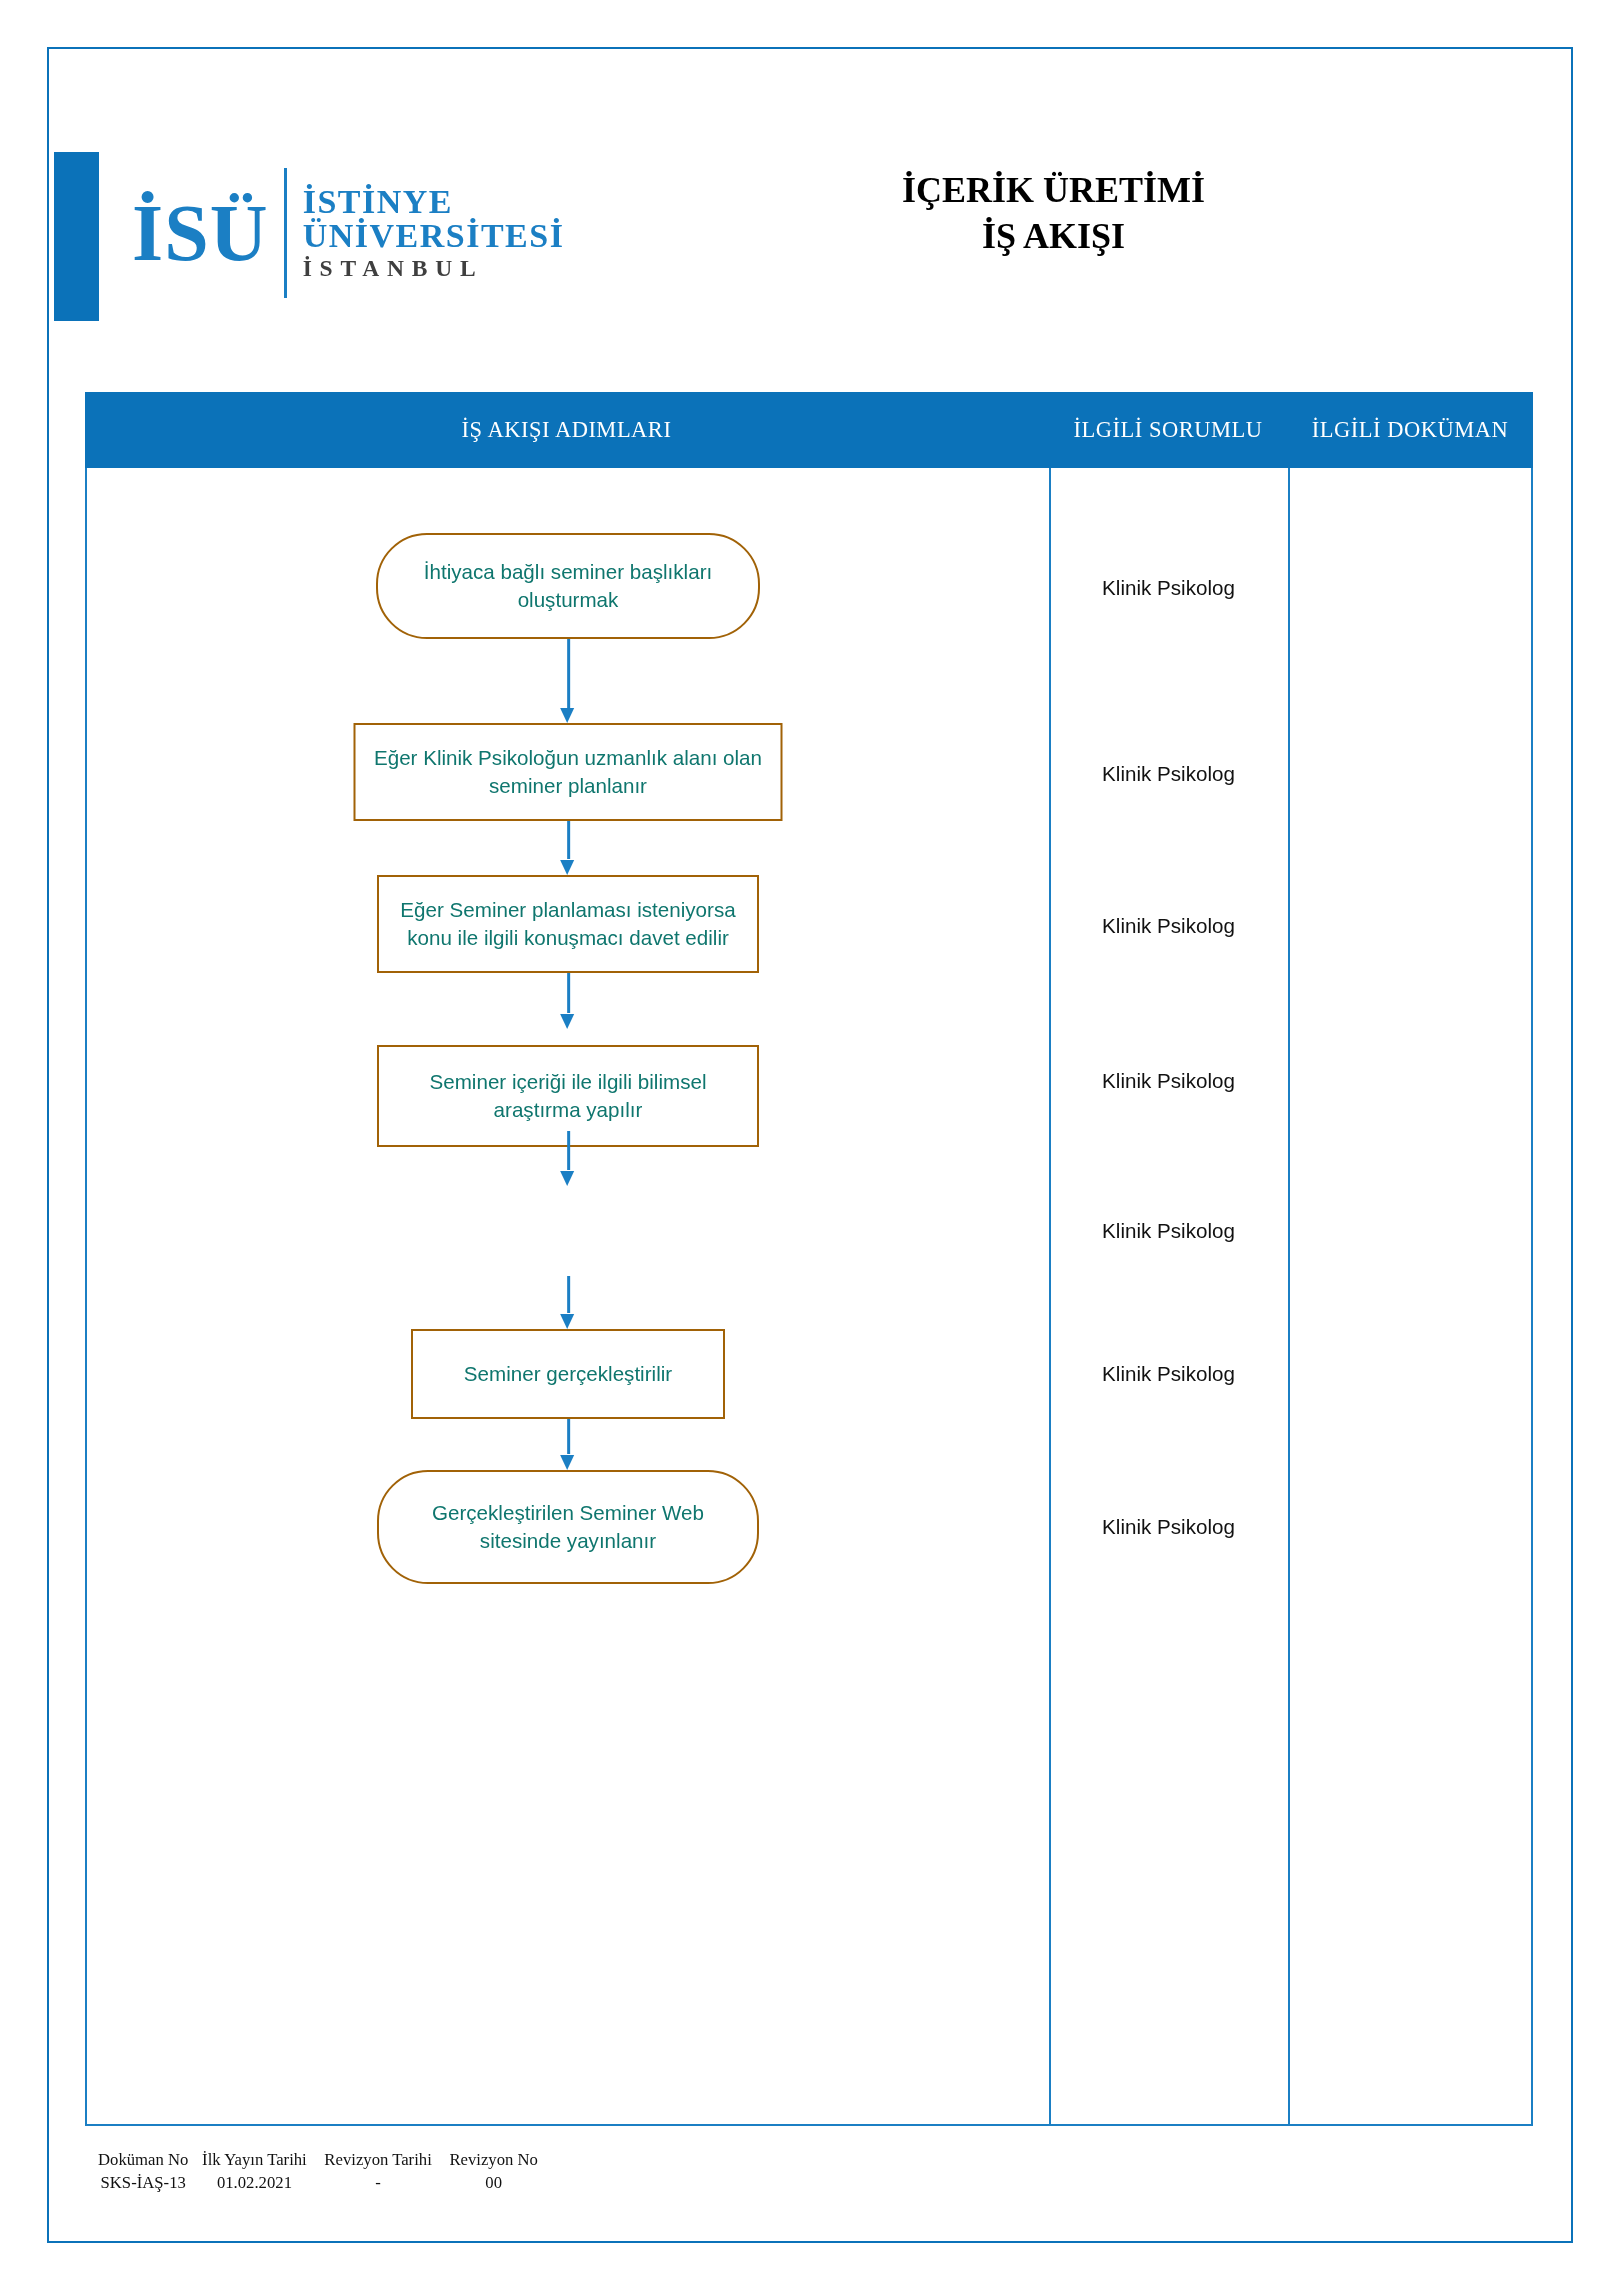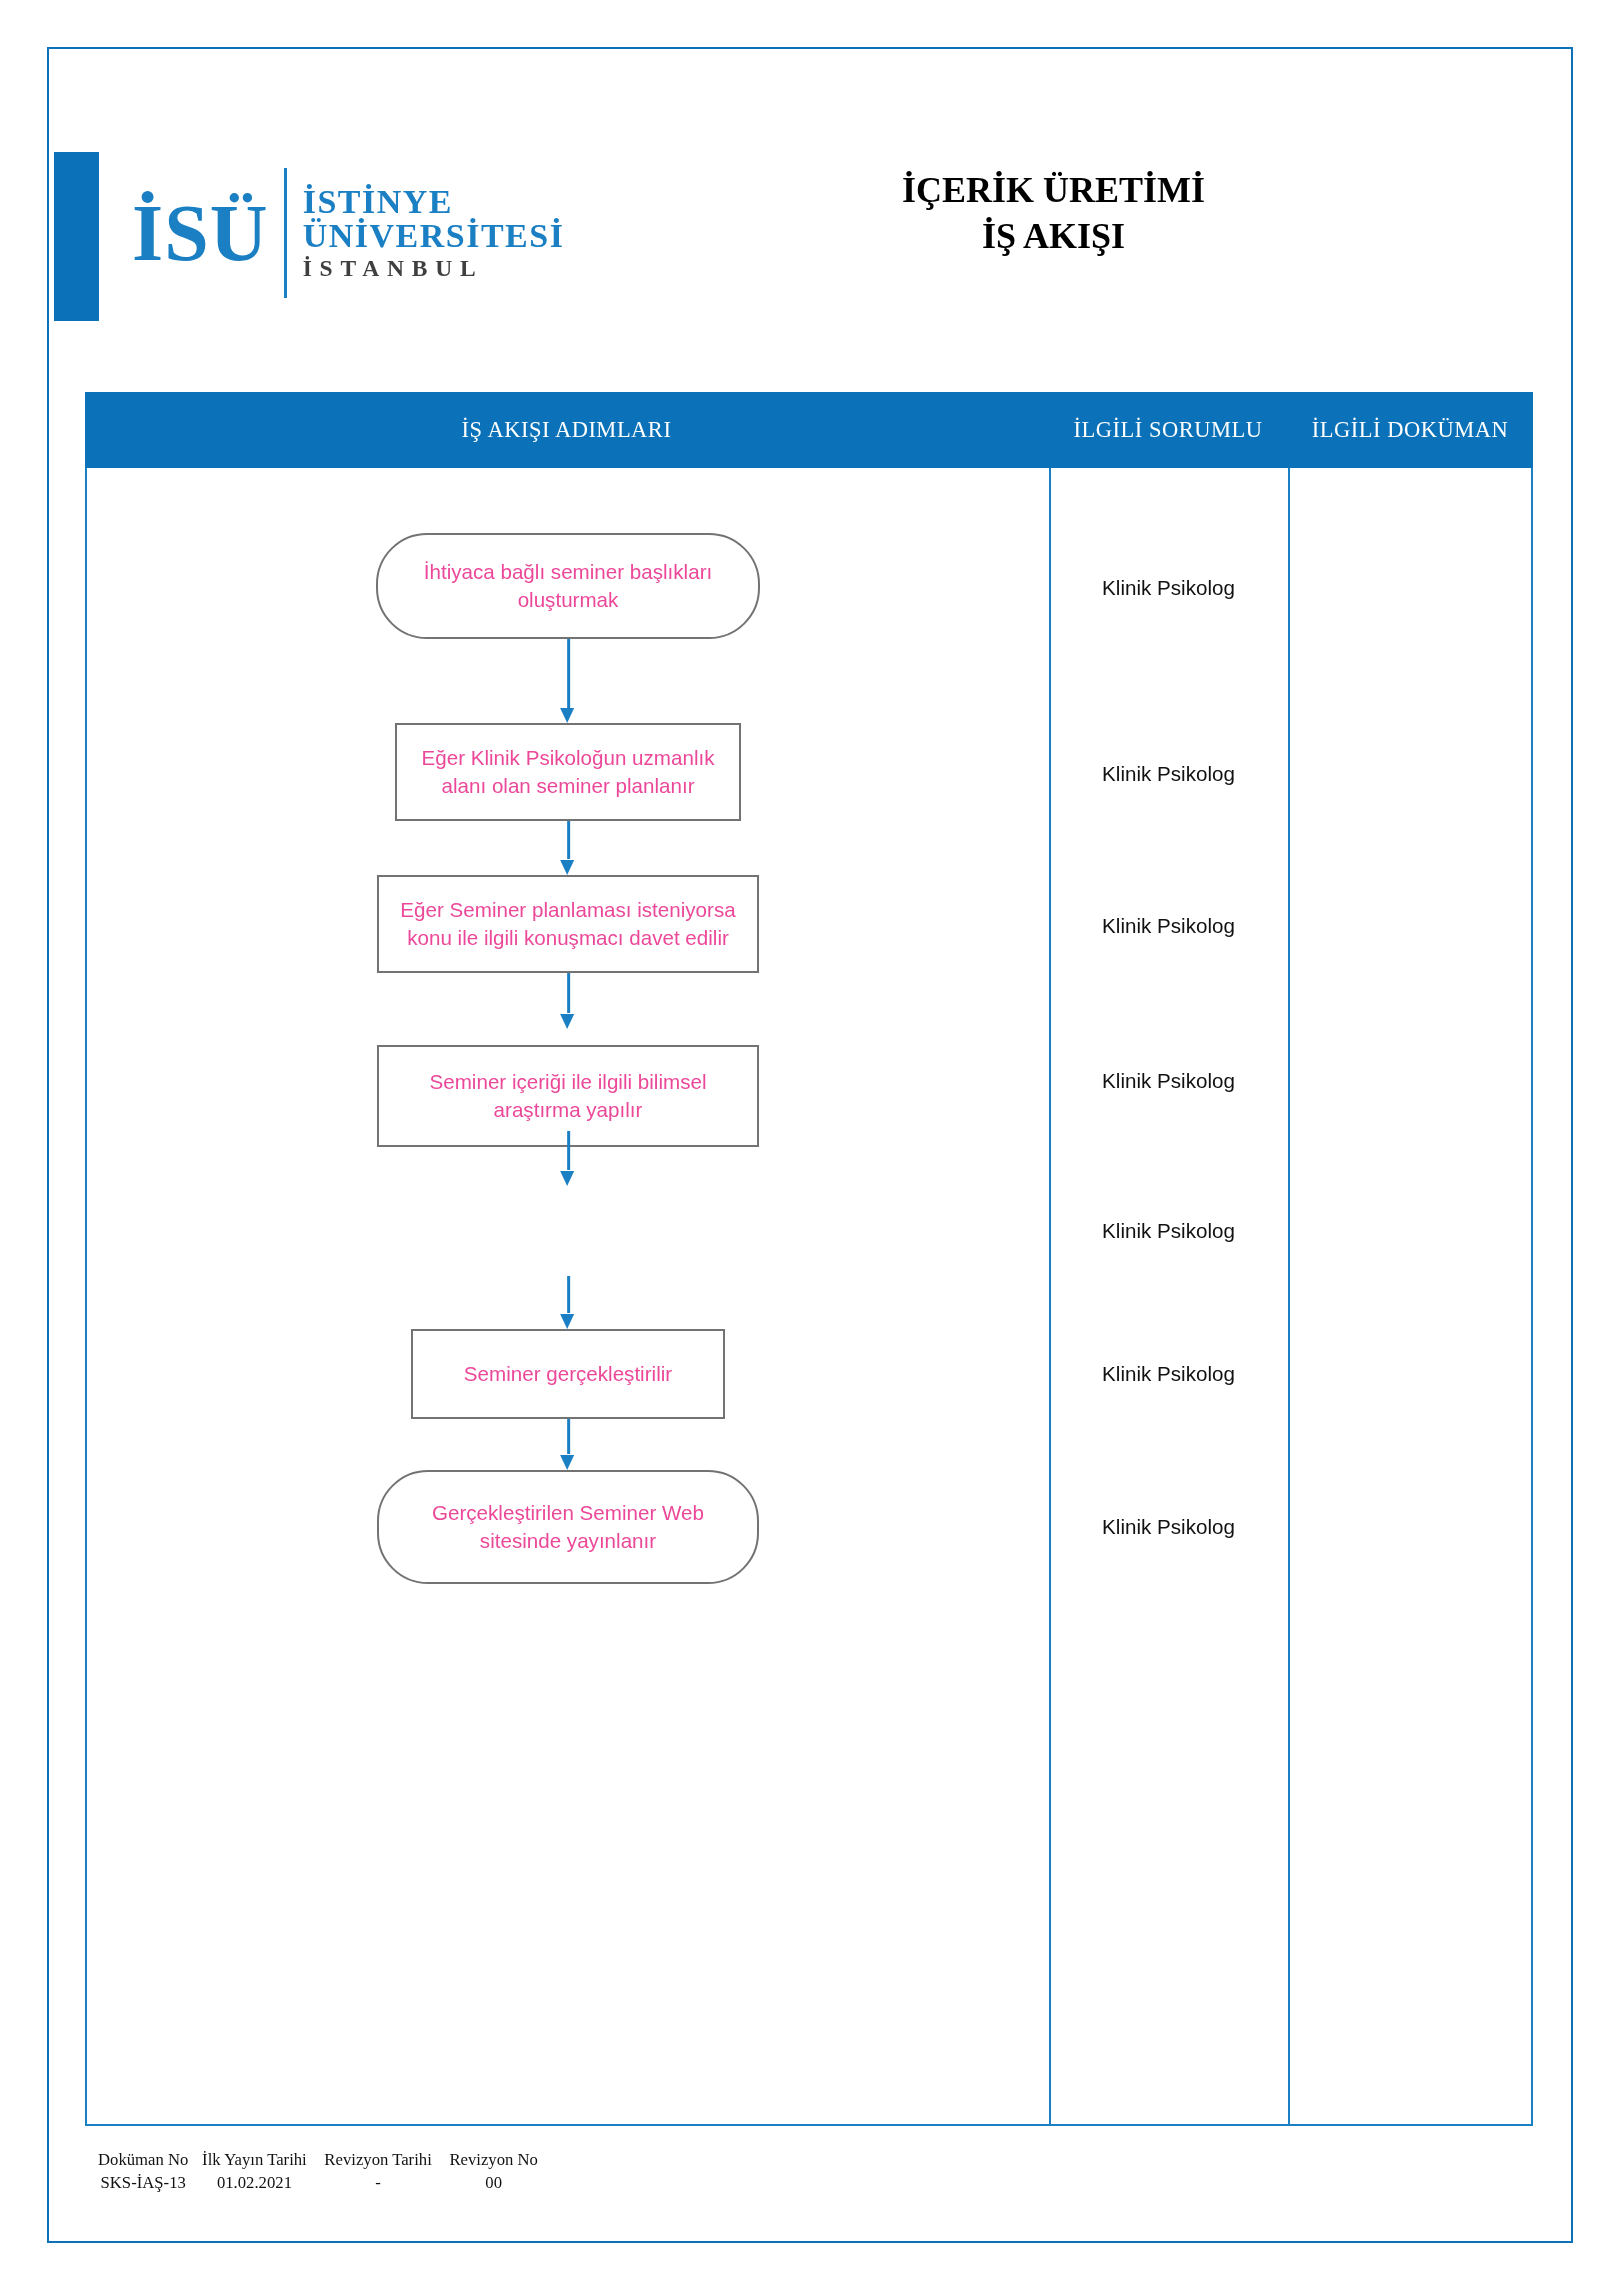--- a/index.html
+++ b/index.html
@@ -155,38 +155,38 @@
     position: absolute;
     left: 0;
     top: 0;
     width: 962px;
     height: 100%;
   }
   .flow-node {
     position: absolute;
     left: 50%;
     transform: translateX(-50%);
-    border: 2px solid #737373;
+    border: 2px solid #a16207;
     background: #ffffff;
     box-sizing: border-box;
     display: flex;
     align-items: center;
     justify-content: center;
     text-align: center;
     font-family: "Liberation Sans", sans-serif;
     font-size: 20.6px;
-    color: #ec4899;
+    color: #0f766e;
     line-height: 1.35;
     padding: 3.9px 11.8px;
   }
   .flow-node.terminator { border-radius: 51px; }
 
   
   #node-0 { top: 65px;   width: 384px; height: 106px; }
-  #node-1 { top: 255px;  width: 346px; height: 98px; }
+  #node-1 { top: 255px;  width: 429px; height: 98px; }
   #node-2 { top: 407px;  width: 382px; height: 98px; }
   #node-3 { top: 577px;  width: 382px; height: 102px; }
   #node-4 { top: 717px;  width: 314px; height: 90px; }
   #node-5 { top: 861px;  width: 314px; height: 90px; }
   #node-6 { top: 1002px; width: 382px; height: 114px; }
 
   .flow-arrow {
     position: absolute;
     left: 50%;
     transform: translateX(-50%);

